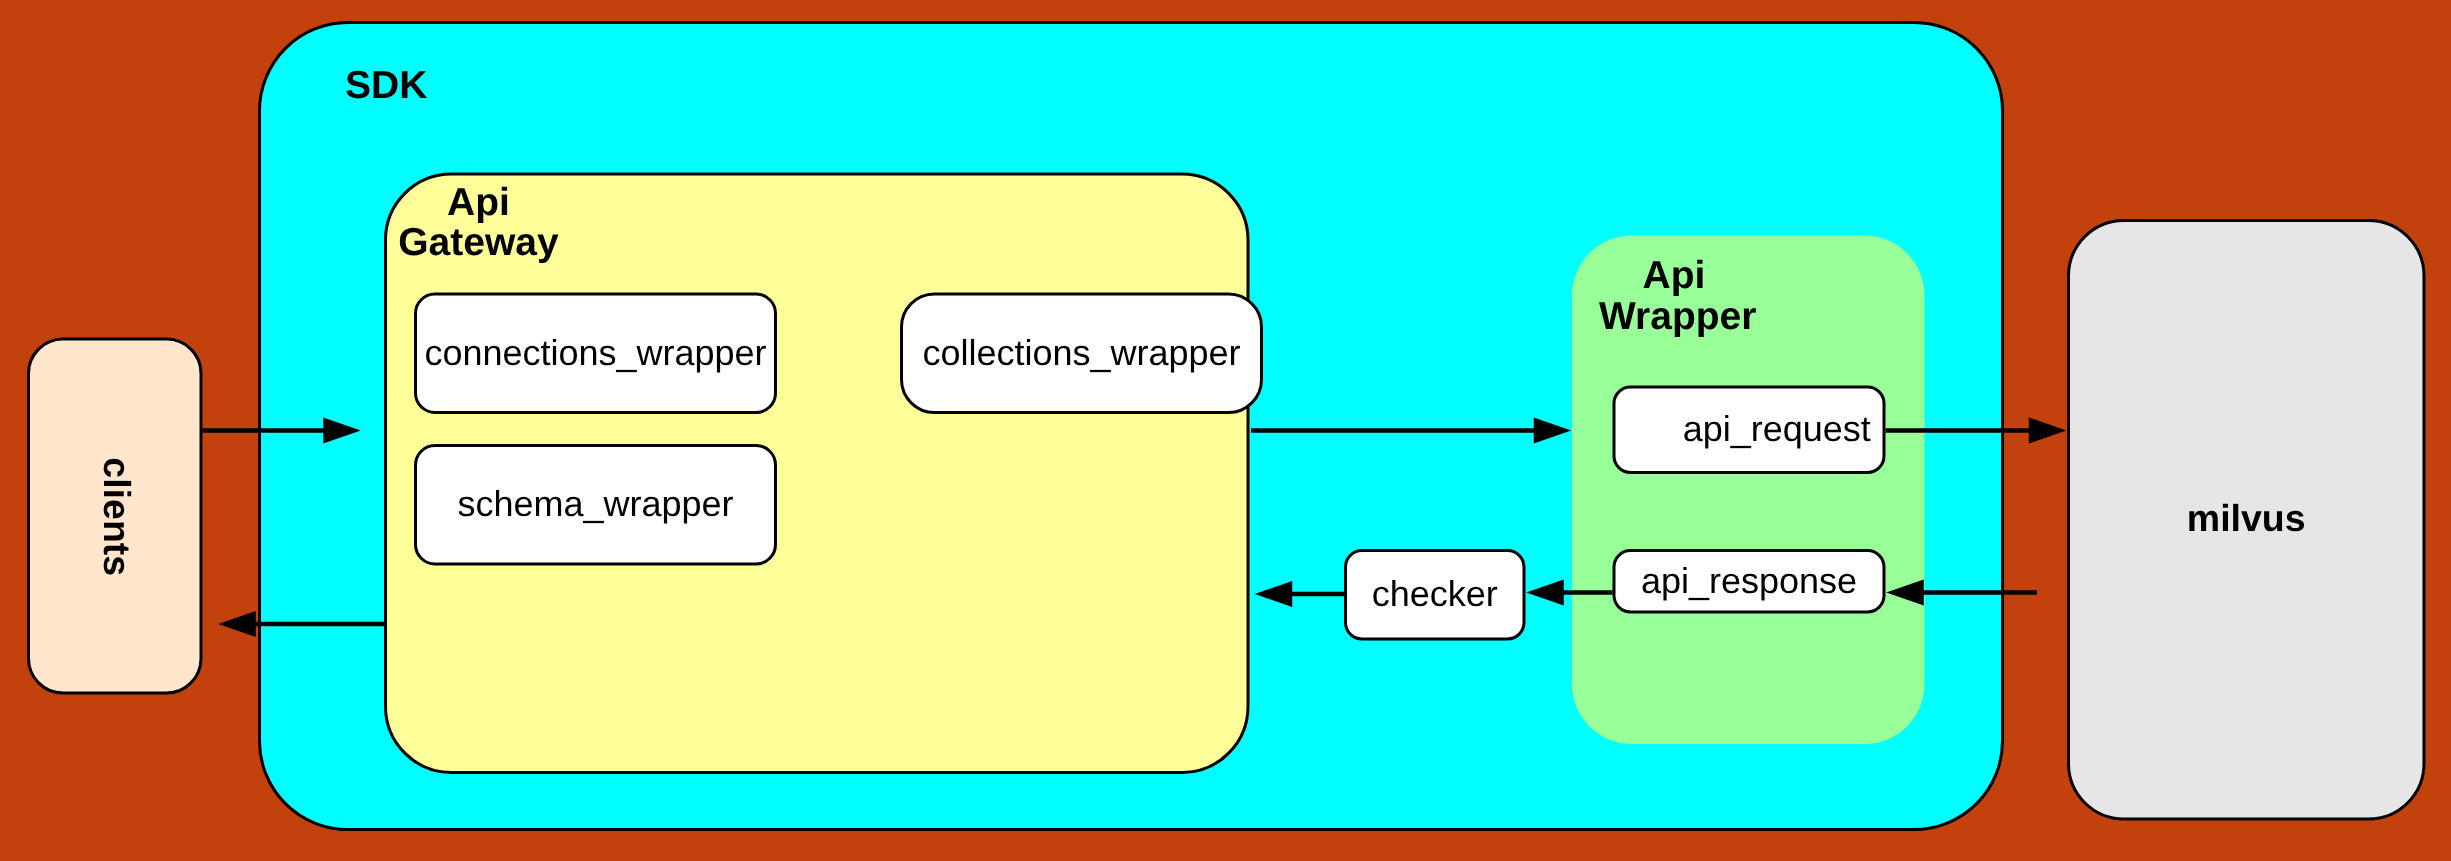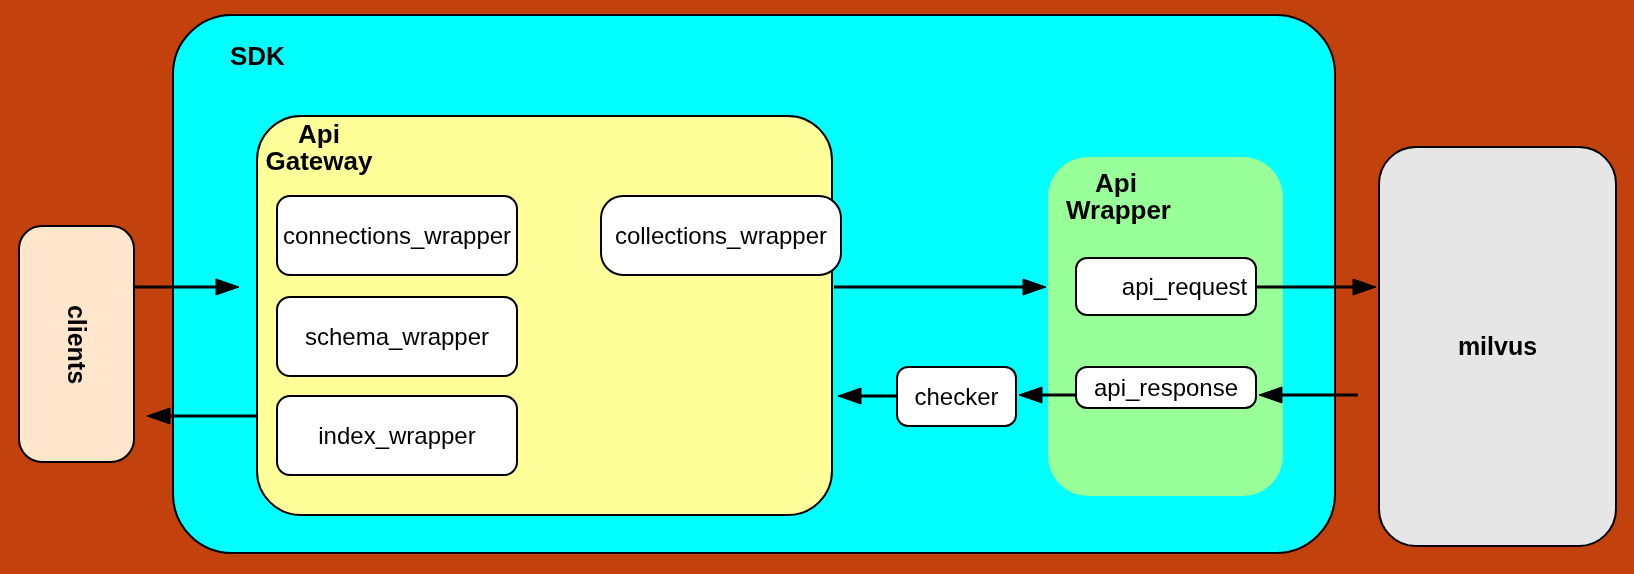--- a/index.html
+++ b/index.html
@@ -101,21 +101,20 @@
 
   <div class="container-node api-wrapper" style="background-color: rgb(255, 255, 153);"></div>
   <div class="container-label wrapper-label">
     <div>Api</div>
     <div>Gateway</div>
   </div>
 
   <div class="box module m-r1 m-c1">connections_wrapper</div>
   <div class="box module m-r1 m-c2">collections_wrapper</div>
   <div class="box module m-r2 m-c1">schema_wrapper</div>
-  <div class="box module m-r3 m-c1">index_wrapper</div>
 
   <div class="container-node api-gateway" style="background-color: rgb(153, 255, 153);"></div>
   <div class="container-label gateway-label">
     <div>Api</div>
     <div>Wrapper</div>
   </div>
 
   <div class="box api-request">api_request</div>
   <div class="box api-response">api_response</div>
 

